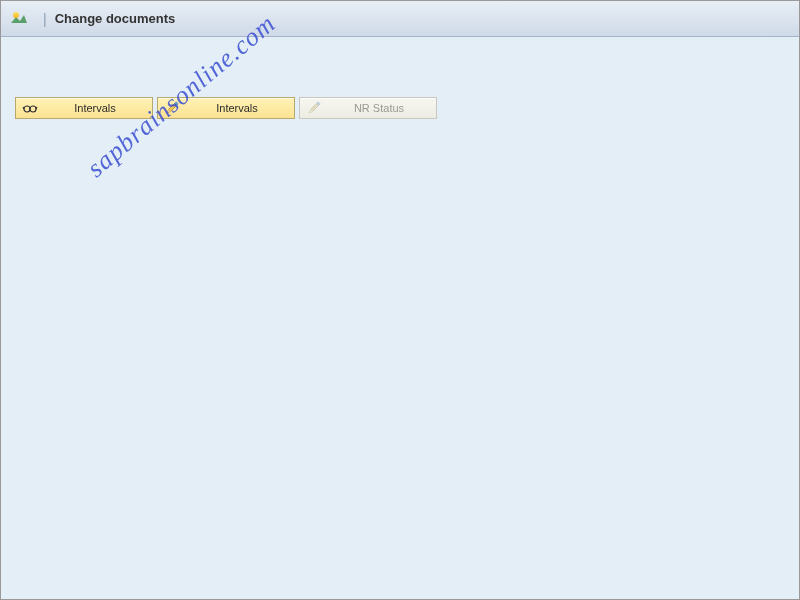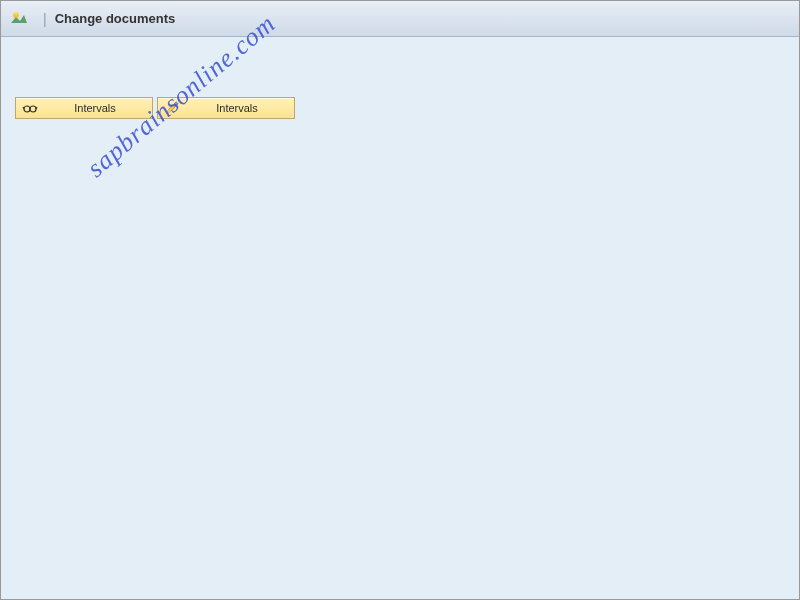--- a/index.html
+++ b/index.html
@@ -143,15 +143,25 @@
       <span class="btn-icon">
         <svg width="16" height="16" viewBox="0 0 16 16">
           <path d="M3 13 L4.5 9.5 L10.5 3.5 L12.5 5.5 L6.5 11.5 Z" fill="#f5c85a" stroke="#b58a1e" stroke-width="0.8"></path>
           <path d="M10.5 3.5 L12.5 5.5 L13.5 4.5 C14 4 14 3.5 13.5 3 L13 2.5 C12.5 2 12 2 11.5 2.5 Z" fill="#6aa2da" stroke="#3a6fa8" stroke-width="0.8"></path>
           <path d="M3 13 L4.5 9.5 L6.5 11.5 Z" fill="#e8d09a"></path>
         </svg>
       </span>
       <span class="btn-label">Intervals</span>
     </button>
 
+    <button class="sap-button disabled">
+      <span class="btn-icon">
+        <svg width="16" height="16" viewBox="0 0 16 16" opacity="0.6">
+          <path d="M3 13 L4.5 9.5 L10.5 3.5 L12.5 5.5 L6.5 11.5 Z" fill="#d9cfa6" stroke="#b5ac88" stroke-width="0.8"></path>
+          <path d="M10.5 3.5 L12.5 5.5 L13.5 4.5 C14 4 14 3.5 13.5 3 L13 2.5 C12.5 2 12 2 11.5 2.5 Z" fill="#a8bfd4" stroke="#8aa1b6" stroke-width="0.8"></path>
+          <path d="M3 13 L4.5 9.5 L6.5 11.5 Z" fill="#e4ddc3"></path>
+        </svg>
+      </span>
+      <span class="btn-label">NR Status</span>
+    </button>
 
   </div>
 </div>
 
 </body></html>

